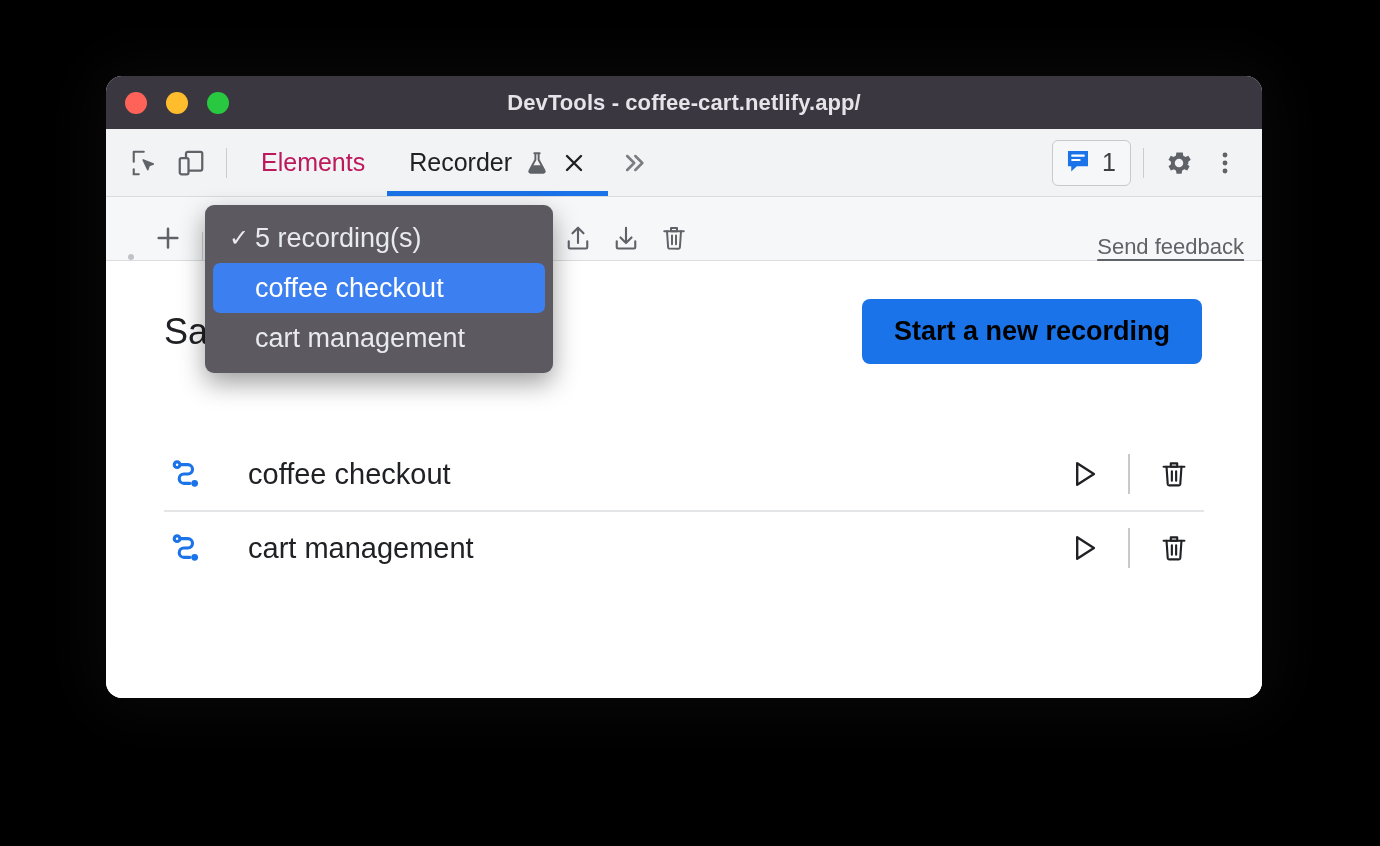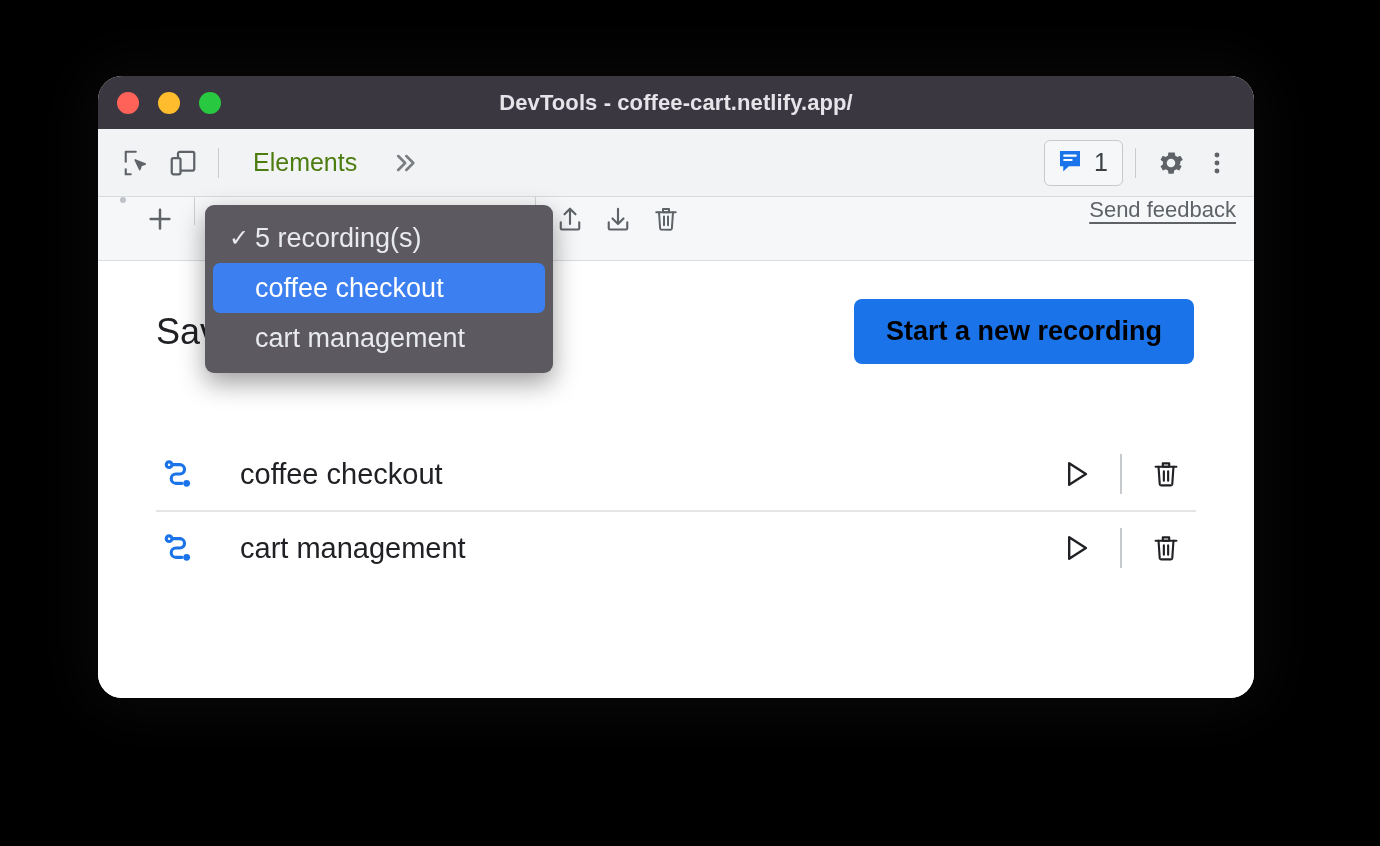--- a/index.html
+++ b/index.html
@@ -15,25 +15,25 @@
   #root {
     position: relative;
     width: 1380px;
     height: 846px;
     background: #000000;
   }
 
   
   .window {
     position: absolute;
-    left: 98px;
+    left: 106px;
     top: 76px;
     width: 1156px;
     height: 622px;
-    border-radius: 24px;
+    border-radius: 16px;
     overflow: hidden;
     background: #ffffff;
     box-shadow: 0 0 60px 14px rgba(255,255,255,0.035);
   }
 
   
   .titlebar {
     position: relative;
     height: 53px;
     background: #3b3740;
@@ -81,21 +81,21 @@
     width: 1px; height: 30px; background: #c9ccd0;
     margin: 0 12px; flex: none;
   }
   .tabs { display: flex; align-items: center; height: 100%; }
   .tab {
     position: relative;
     height: 100%;
     display: flex; align-items: center;
     padding: 0 22px;
     font-size: 25px;
-    color: #4d7c0f;
+    color: #be185d;
     white-space: nowrap;
   }
   .tab.active { color: #202124; }
   .tab.active::after {
     content: "";
     position: absolute;
     left: 0; right: 0; bottom: 0;
     height: 5px;
     background: #1a73e8;
   }
@@ -116,21 +116,21 @@
   }
   .issues-count { font-size: 25px; color: #3c4043; }
 
   
   .rec-toolbar {
     position: relative;
     height: 64px;
     background: #f6f7f8;
     border-bottom: 1px solid #dadce0;
     display: flex;
-    align-items: flex-start;
+    align-items: flex-end;
     padding: 0 18px 0 22px;
     box-sizing: border-box;
   }
   .rt-dot { width: 6px; height: 6px; border-radius: 50%; background: #bfc2c6; margin-right: 10px; flex:none;}
   .rt-btn {
     width: 48px; height: 44px;
     display: flex; align-items: center; justify-content: center;
     color: #5f6368; flex: none;
   }
   .rt-sep { width: 1px; height: 28px; background: #cdd0d4; margin: 0 10px; flex:none; }
@@ -283,20 +283,34 @@
           <rect x="8" y="3" width="13" height="15" rx="1.4"></rect>
           <rect x="3" y="8" width="7" height="13" rx="1.4" fill="#f1f3f4"></rect>
         </svg>
       </div>
 
       <div class="tb-sep"></div>
 
       <div class="tabs">
         <div class="tab">
           <span>Elements</span>
+        </div>
+        <div class="tab active">
+          <span>Recorder</span>
+          <span class="flask">
+            <svg width="26" height="26" viewBox="0 0 24 24" fill="none" stroke="#5f6368" stroke-width="1.8">
+              <path d="M9.5 3h5M10.5 3v6L5 19.2a1.2 1.2 0 001.05 1.8h11.9A1.2 1.2 0 0019 19.2L13.5 9V3" stroke-linecap="round" stroke-linejoin="round"></path>
+              <path d="M8.2 14h7.6l3.2 5.3a1.2 1.2 0 01-1.05 1.7H6.05A1.2 1.2 0 015 19.3L8.2 14z" fill="#5f6368" stroke="none"></path>
+            </svg>
+          </span>
+          <span class="close-x">
+            <svg width="24" height="24" viewBox="0 0 24 24" fill="none" stroke="currentColor" stroke-width="2.4" stroke-linecap="round">
+              <path d="M5 5l14 14M19 5L5 19"></path>
+            </svg>
+          </span>
         </div>
       </div>
 
       <div class="chev-more">
         <svg width="28" height="28" viewBox="0 0 24 24" fill="none" stroke="currentColor" stroke-width="2.2" stroke-linecap="round" stroke-linejoin="round">
           <path d="M7 6l6 6-6 6M14 6l6 6-6 6"></path>
         </svg>
       </div>
 
       <div class="spacer"></div>

